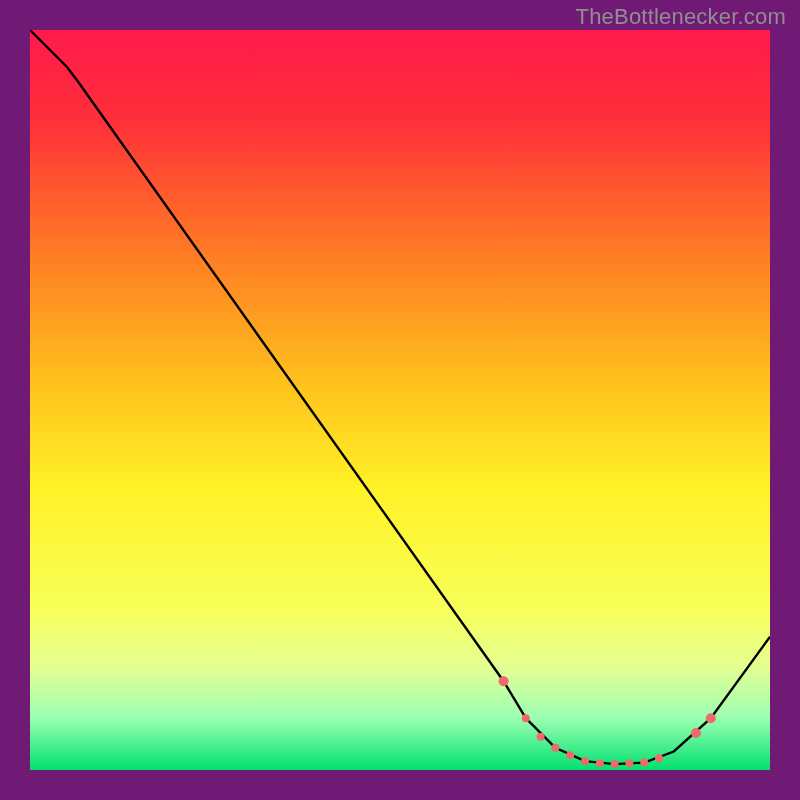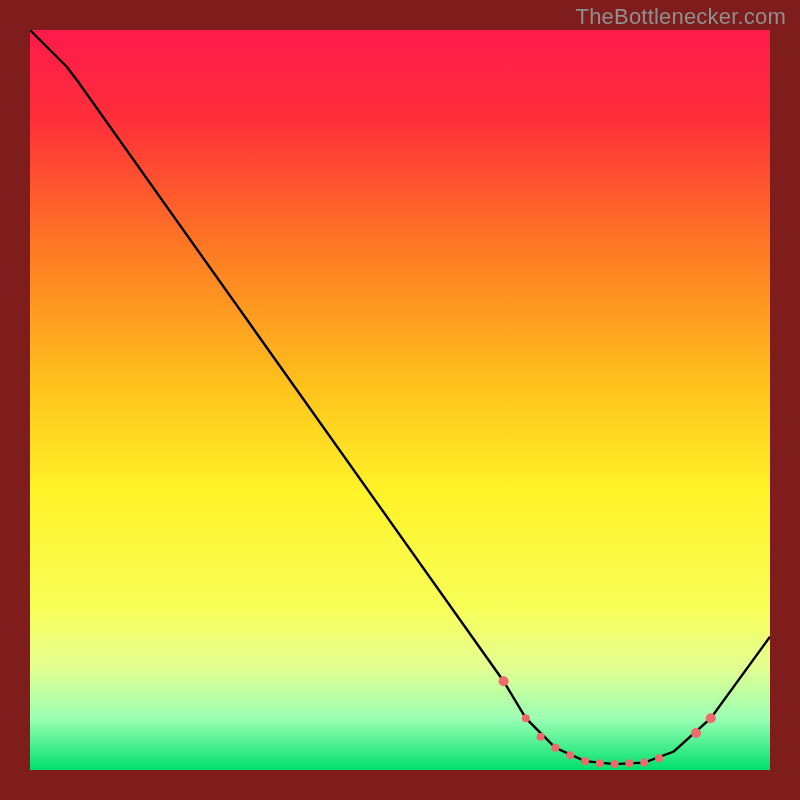--- a/index.html
+++ b/index.html
@@ -8,21 +8,21 @@
     width: 800px;
     height: 800px;
     background: #000;
     font-family: Arial, Helvetica, sans-serif;
     overflow: hidden;
   }
   .frame {
     position: relative;
     width: 800px;
     height: 800px;
-    background: #7f1d1d;
+    background: #701a75;
   }
   .attribution {
     position: absolute;
     top: 4px;
     right: 14px;
     color: #8f8f8f;
     font-size: 22px;
     font-weight: 500;
     letter-spacing: 0.2px;
   }

